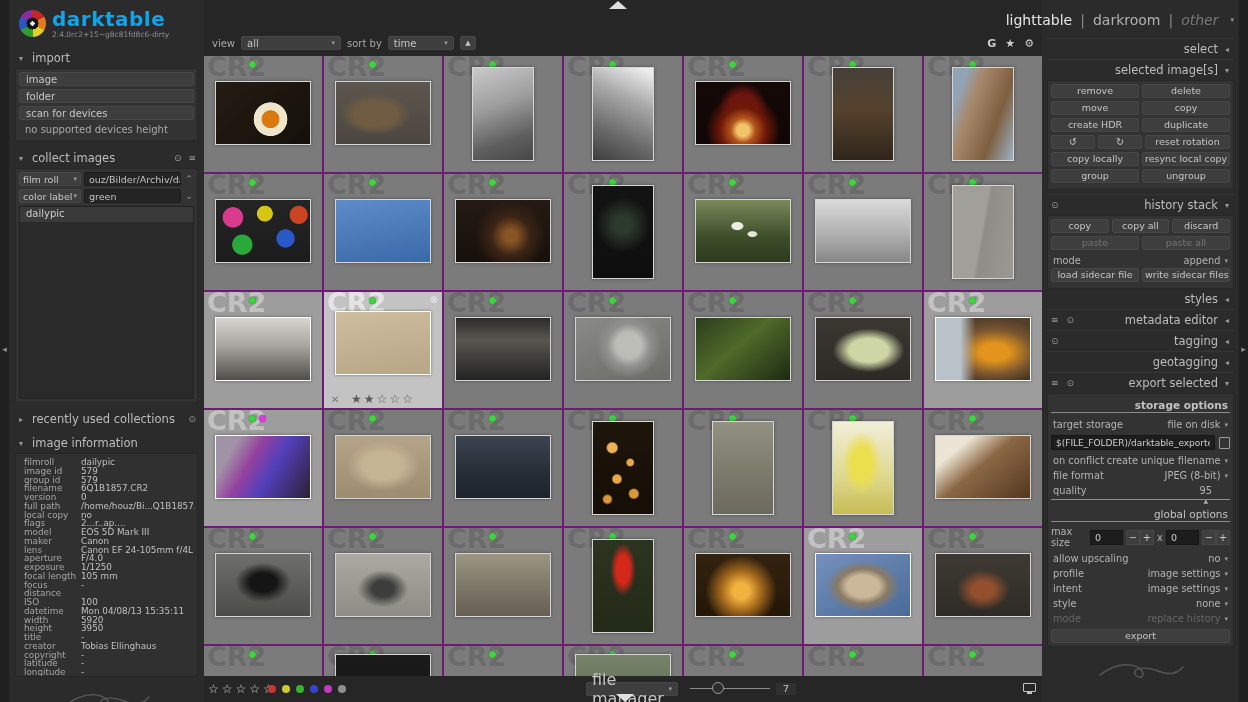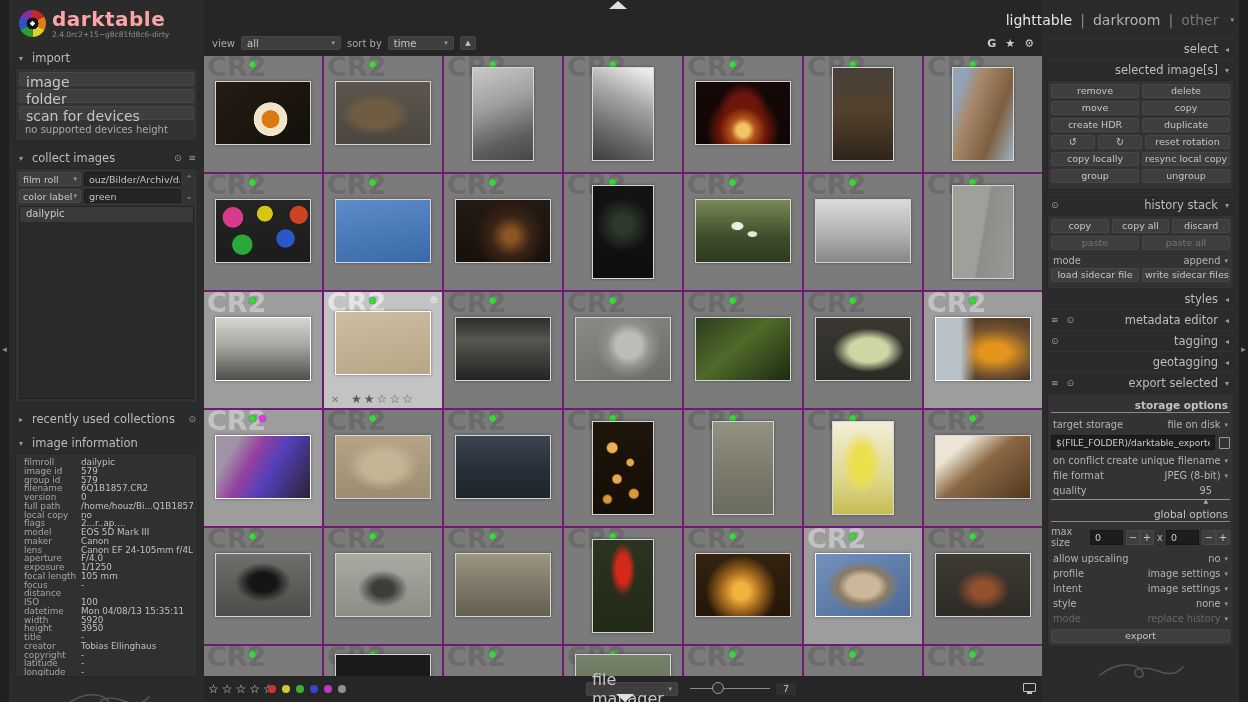--- a/index.html
+++ b/index.html
@@ -18,31 +18,31 @@
   #panel-left { left:9px; width:195px; padding:4px 6px; }
   #panel-right { left:1042px; width:197px; padding:2px 5px; }
 
   
   #logo-row { display:flex; align-items:flex-start; gap:6px; padding:6px 2px 8px 4px; }
   #logo-mark { width:27px; height:27px; border-radius:50%;
     background:
       radial-gradient(circle at 50% 50%, #ffffff 0 11%, #141414 12% 31%, rgba(0,0,0,0) 32%),
       conic-gradient(#c42727 0 60deg, #df7d1c 60deg 120deg, #e3cf2a 120deg 180deg,
                      #2f9e2f 180deg 240deg, #2c55c4 240deg 300deg, #8e2ba3 300deg 360deg); }
-  #logo-name { font-size:20px; font-weight:bold; color:#fca5a5; line-height:18px; letter-spacing:0.5px; }
+  #logo-name { font-size:20px; font-weight:bold; color:#0ea5e9; line-height:18px; letter-spacing:0.5px; }
   #logo-version { font-size:7.5px; color:#8f8f8f; margin-top:2px; }
 
   .lp-head { display:flex; align-items:center; gap:5px; padding:4px 2px 3px 4px;
     font-size:11.5px; color:#bdbdbd; }
   .lp-head .arr { font-size:8px; color:#9a9a9a; width:8px; }
   .lp-head .hicons { margin-left:auto; display:flex; gap:7px; font-size:9px; color:#9a9a9a; }
 
   .box { background:#333333; border:1px solid #272727; border-radius:2px; padding:3px; }
   .lbtn { display:block; width:100%; background:#3e3e3e; border:1px solid #474747; border-radius:2px;
-    color:#c6c6c6; font-size:14px; text-align:left; padding:1px 6px; margin-bottom:3px; height:14px;
+    color:#c6c6c6; font-size:10px; text-align:left; padding:1px 6px; margin-bottom:3px; height:14px;
     font-family:"DejaVu Sans", sans-serif; cursor:pointer; }
   .status-line { font-size:10px; color:#a9a9a9; padding:1px 6px 2px 6px; }
 
   .rule-row { display:flex; align-items:center; gap:3px; margin-bottom:3px; }
   .rule-field { width:62px; background:#3e3e3e; border:1px solid #474747; border-radius:2px;
     font-size:9.5px; color:#c6c6c6; padding:1px 3px; height:14px; display:flex; align-items:center;
     justify-content:space-between; cursor:pointer; }
   .rule-value { flex:1; background:#242424; border:1px solid #1d1d1d; border-radius:2px;
     font-size:9.5px; color:#c2c2c2; padding:1px 4px; height:14px; white-space:nowrap; overflow:hidden; }
   .rule-op { width:10px; font-size:9px; color:#9a9a9a; text-align:center; cursor:pointer; }
@@ -147,21 +147,21 @@
     border-radius:1px; cursor:pointer; }
   #bb-monitor:after { content:""; position:absolute; left:3px; bottom:-3px; width:5px; height:2px; background:#c2c2c2; }
   #bottom-triangle { position:absolute; left:412px; top:18px; width:0; height:0;
     border-left:9px solid transparent; border-right:9px solid transparent; border-top:8px solid #e0e0e0; cursor:pointer; }
 
   
   #view-switcher { position:absolute; right:14px; top:12px; display:flex; align-items:center; gap:8px;
     font-size:14px; z-index:6; }
   #view-switcher .active { color:#e6e6e6; }
   #view-switcher .inactive { color:#b2b2b2; }
-  #view-switcher .dim { color:#787878; }
+  #view-switcher .dim { color:#787878;font-style:italic; }
   #view-switcher .sep { color:#8a8a8a; }
   #view-switcher .caret { margin-left:4px; }
 </style>
 </head>
 <body>
 
 <div id="screen">
 
   <div class="edge" id="edge-left">
     <div class="edge-arrow">◂</div>

